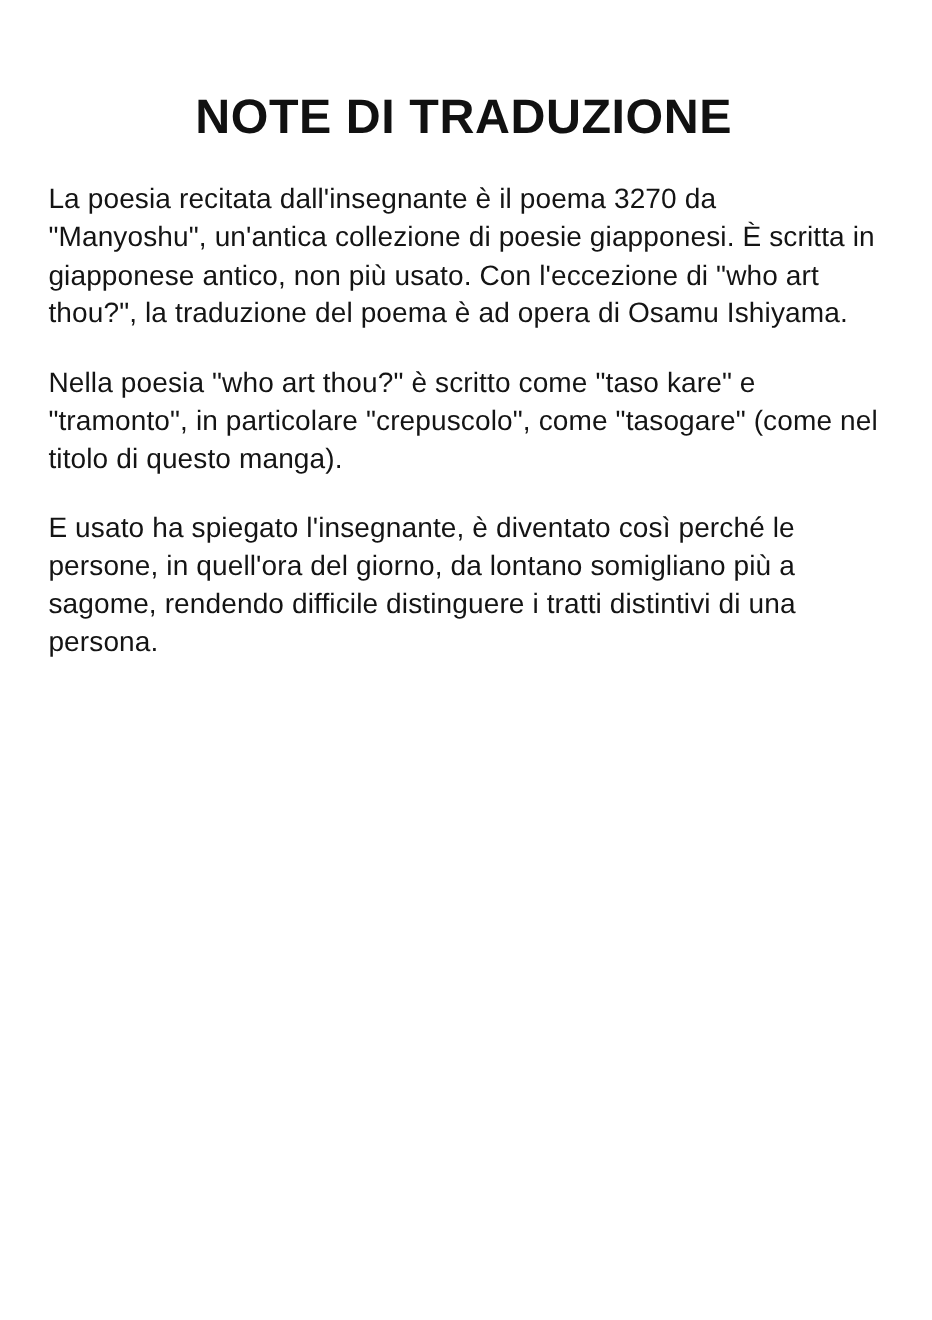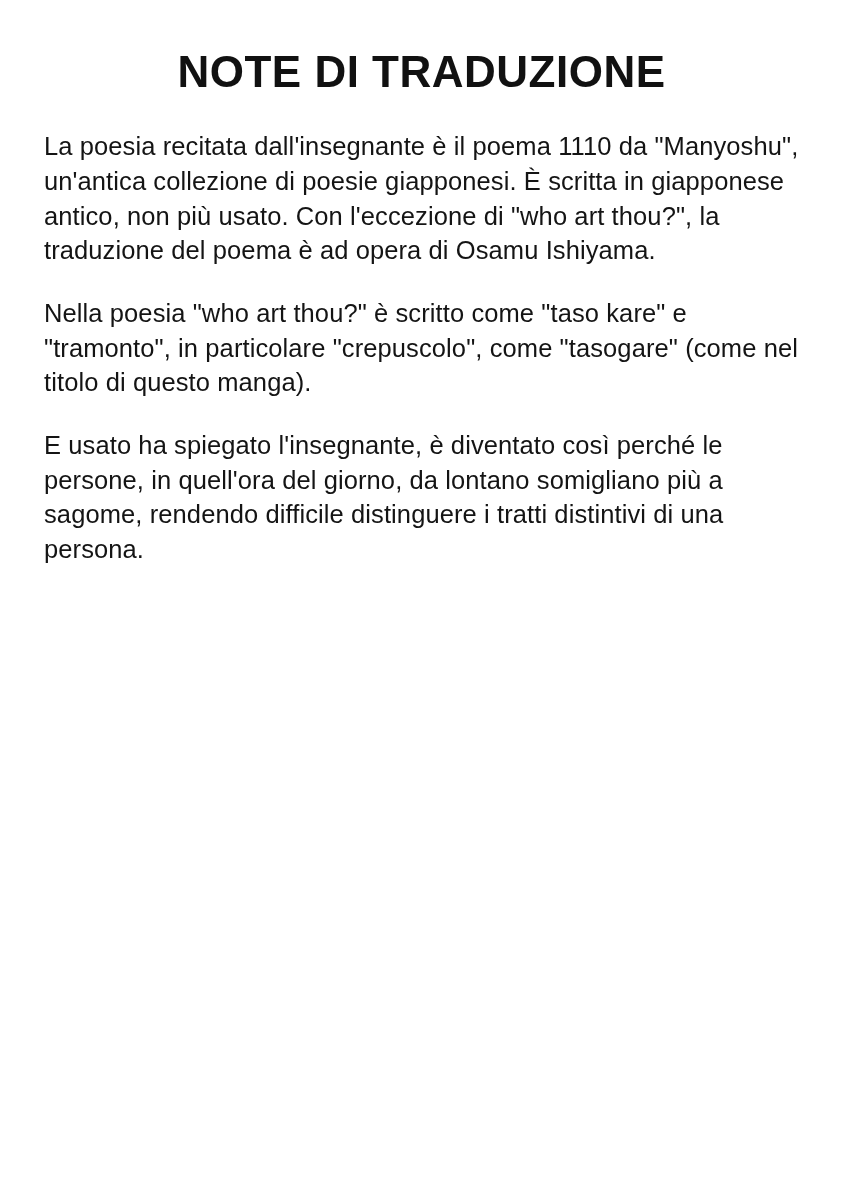--- a/index.html
+++ b/index.html
@@ -12,21 +12,21 @@
     background: #ffffff;
     font-family: "Liberation Sans", sans-serif;
     color: #1a1a1a;
     overflow: hidden;
   }
   .page {
     position: relative;
     width: 847px;
     height: 1020px;
     box-sizing: border-box;
-    padding: 49px 48px 0 44px;
+    padding: 84px 48px 0 44px;
   }
   .title {
     text-align: center;
     font-size: 44px;
     font-weight: bold;
     letter-spacing: 0.5px;
     line-height: 1.05;
     margin: 0 0 34px 0;
     color: #111111;
   }
@@ -47,18 +47,18 @@
   }
 </style>
 </head>
 <body>
 
 <div class="page">
 
   <h1 class="title">NOTE DI TRADUZIONE</h1>
 
   <div class="notes">
-    <p class="note-para">La poesia recitata dall'insegnante è il poema 1110 da "Manyoshu", un'antica collezione di poesie giapponesi. È scritta in giapponese antico, non più usato. Con l'eccezione di "who art thou?", la traduzione del poema è ad opera di Osamu Ishiyama.</p>
+    <p class="note-para">La poesia recitata dall'insegnante è il poema 3270 da "Manyoshu", un'antica collezione di poesie giapponesi. È scritta in giapponese antico, non più usato. Con l'eccezione di "who art thou?", la traduzione del poema è ad opera di Osamu Ishiyama.</p>
     <p class="note-para">Nella poesia "who art thou?" è scritto come "taso kare" e "tramonto", in particolare "crepuscolo", come "tasogare" (come nel titolo di questo manga).</p>
     <p class="note-para">E usato ha spiegato l'insegnante, è diventato così perché le persone, in quell'ora del giorno, da lontano somigliano più a sagome, rendendo difficile distinguere i tratti distintivi di una persona.</p>
   </div>
 
 </div>
 
 </body></html>

